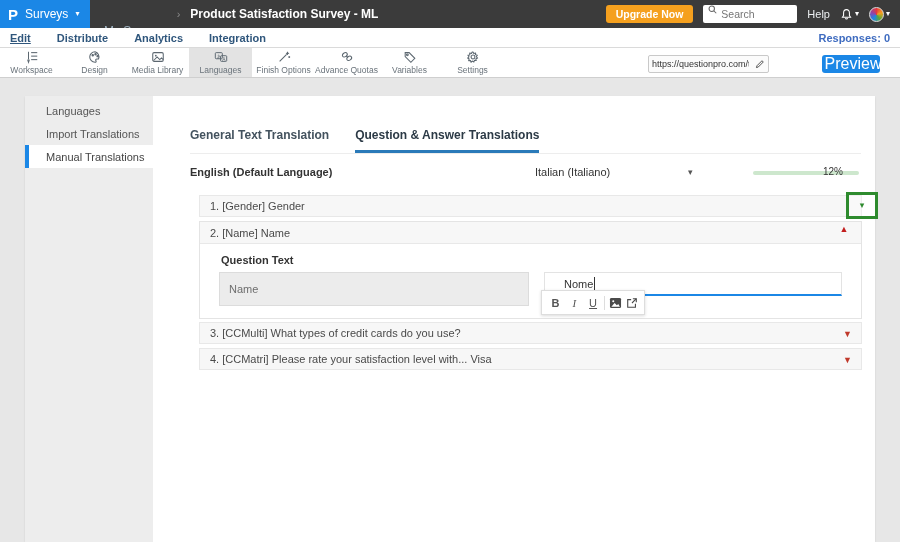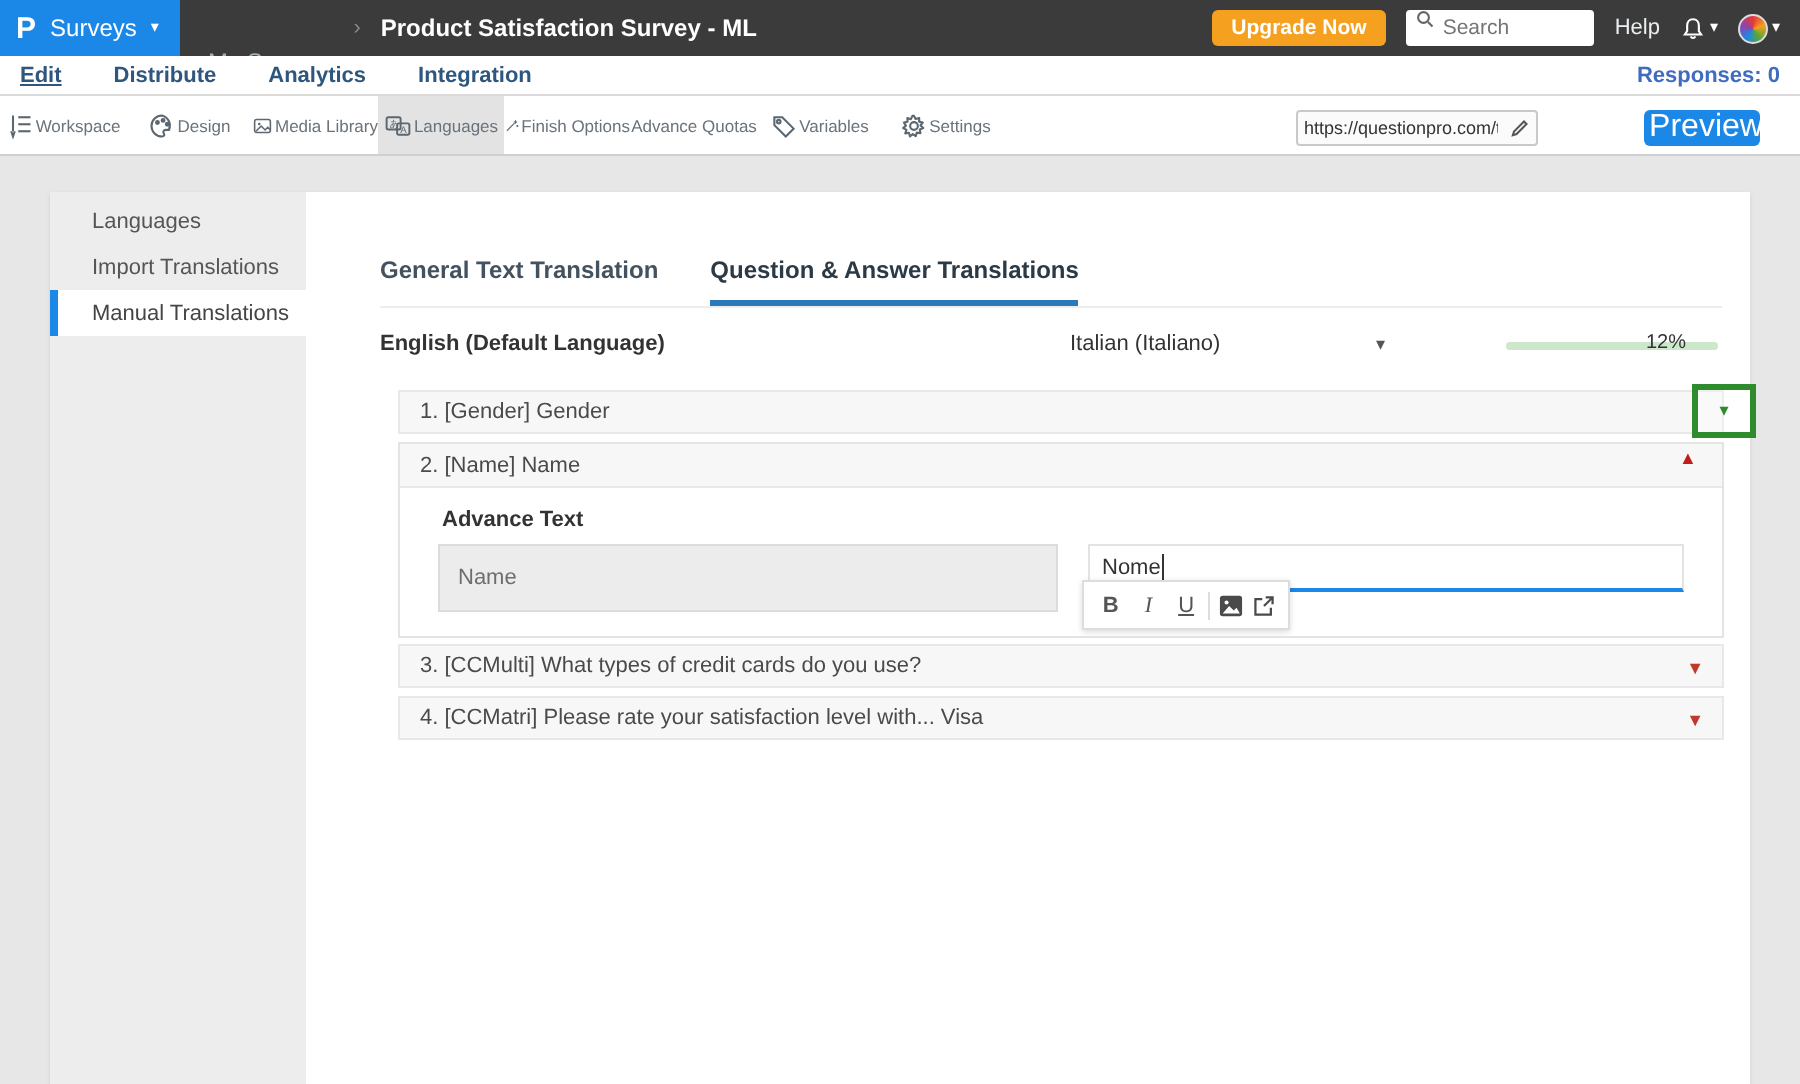--- a/index.html
+++ b/index.html
@@ -25,21 +25,21 @@
   .avatar { width:15px; height:15px; border-radius:50%; border:1.5px solid #dcdcdc; background:conic-gradient(#e5383b,#f5a01e,#57a639,#1b87e6,#8e44ad,#e5383b); }
 
   
   .navrow { position:absolute; left:0; top:28px; width:900px; height:20px; background:#fff; border-bottom:1px solid #dadada; display:flex; align-items:center; padding:0 10px; gap:26px; }
   .nav-link { font-size:11px; font-weight:bold; color:#2f567c; cursor:pointer; text-decoration:none; }
   .nav-link.active { text-decoration:underline; }
   .responses { margin-left:auto; font-size:11px; font-weight:bold; color:#3f6cc0; }
 
   
   .iconbar { position:absolute; left:0; top:48px; width:900px; height:30px; background:#fff; border-bottom:1px solid #cfcfcf; display:flex; }
-  .tool { width:63px; height:29px; display:flex; align-items:center; justify-content:center; gap:1px; cursor:pointer; color:#5c6770; }
+  .tool { width:63px; height:29px; display:flex; flex-direction:column; align-items:center; justify-content:center; gap:1px; cursor:pointer; color:#5c6770; }
   .tool.active { background:#e3e3e3; }
   .tool svg { width:14px; height:14px; }
   .tool .tool-label { font-size:8.5px; color:#6a737b; white-space:nowrap; }
   .url-box { position:absolute; left:648px; top:55px; width:121px; height:18px; background:#fbfbfb; border:1px solid #c9c9c9; border-radius:2px; display:flex; align-items:center; }
   .url-box input { flex:1; min-width:0; border:none; outline:none; background:transparent; font-size:9px; color:#333; padding:0 3px; font-family:"Liberation Sans",sans-serif; }
   .url-pencil { width:16px; display:flex; align-items:center; justify-content:center; cursor:pointer; color:#555; }
   .preview-btn { position:absolute; left:822px; top:55px; width:58px; height:18px; background:#1b87e6; color:#fff; border:none; border-radius:3px; font-size:16px; display:flex; align-items:center; justify-content:center; gap:4px; cursor:pointer; font-family:"Liberation Sans",sans-serif; }
 
   
   .panel { position:absolute; left:25px; top:96px; width:850px; bottom:0; background:#fff; box-shadow:0 1px 2px rgba(0,0,0,0.10); }
@@ -65,21 +65,21 @@
   
   .rows { position:absolute; left:46px; right:13px; top:99px; }
   .qrow { position:relative; height:22px; background:#f7f7f7; border:1px solid #e8e8e8; display:flex; align-items:center; padding:0 10px; font-size:11px; color:#4a4a4a; margin-bottom:4px; cursor:pointer; }
   .caret-red { position:absolute; right:9px; top:7px; font-size:9px; color:#c0392b; line-height:1; cursor:pointer; }
   .qgroup { border:1px solid #e4e4e4; margin-bottom:3px; background:#fff; }
   .qgroup .qrow { border:none; border-bottom:1px solid #e8e8e8; margin-bottom:0; }
   .qbody { position:relative; padding:8px 0 12px 0; }
   .qt-label { margin:2px 0 6px 21px; font-size:11px; font-weight:bold; color:#333; }
   .inputs-line { display:flex; }
   .src-input { margin-left:19px; width:310px; height:24px; background:#ececec; border:1px solid #dcdcdc; display:flex; align-items:center; padding:16px 9px; font-size:11px; color:#6e6e6e; }
-  .tr-input { margin-left:15px; width:298px; height:24px; background:#fff; border:1px solid #e3e3e3; border-bottom:2px solid #1b87e6; display:flex; align-items:center; padding:0 6px; font-size:11px; color:#333; cursor:text; }
+  .tr-input { margin-left:15px; width:298px; height:24px; background:#fff; border:1px solid #e3e3e3; border-bottom:2px solid #1b87e6; display:flex; align-items:center; padding:0 19px; font-size:11px; color:#333; cursor:text; }
   .text-cursor { display:inline-block; width:1px; height:13px; background:#333; margin-left:1px; }
 
   
   .fmt-bar { position:absolute; left:342px; top:95px; width:104px; height:25px; background:#fff; border:1px solid #ddd; box-shadow:0 1px 3px rgba(0,0,0,0.15); display:flex; align-items:center; justify-content:space-around; z-index:5; padding:0 4px; }
   .fmt-btn { font-size:11px; color:#555; cursor:pointer; width:15px; text-align:center; }
   .fmt-b { font-weight:bold; }
   .fmt-i { font-style:italic; font-family:"Liberation Serif",serif; }
   .fmt-u { text-decoration:underline; }
   .fmt-sep { width:1px; height:14px; background:#ddd; }
   .fmt-icon { display:flex; align-items:center; cursor:pointer; color:#444; }
@@ -255,21 +255,21 @@
 
       <div class="qgroup">
         <div class="qrow">
           <span>2. [Name] Name</span>
           <span class="anno-red">
             <span class="r-caret">▲</span>
             <span class="r-bar"></span>
           </span>
         </div>
         <div class="qbody">
-          <div class="qt-label">Advance Text</div>
+          <div class="qt-label">Question Text</div>
           <div class="inputs-line">
             <div class="src-input">
               <span>Name</span>
             </div>
             <div class="tr-input">
               <span>Nome</span>
                 <span class="text-cursor"></span>
             </div>
           </div>
         </div>

